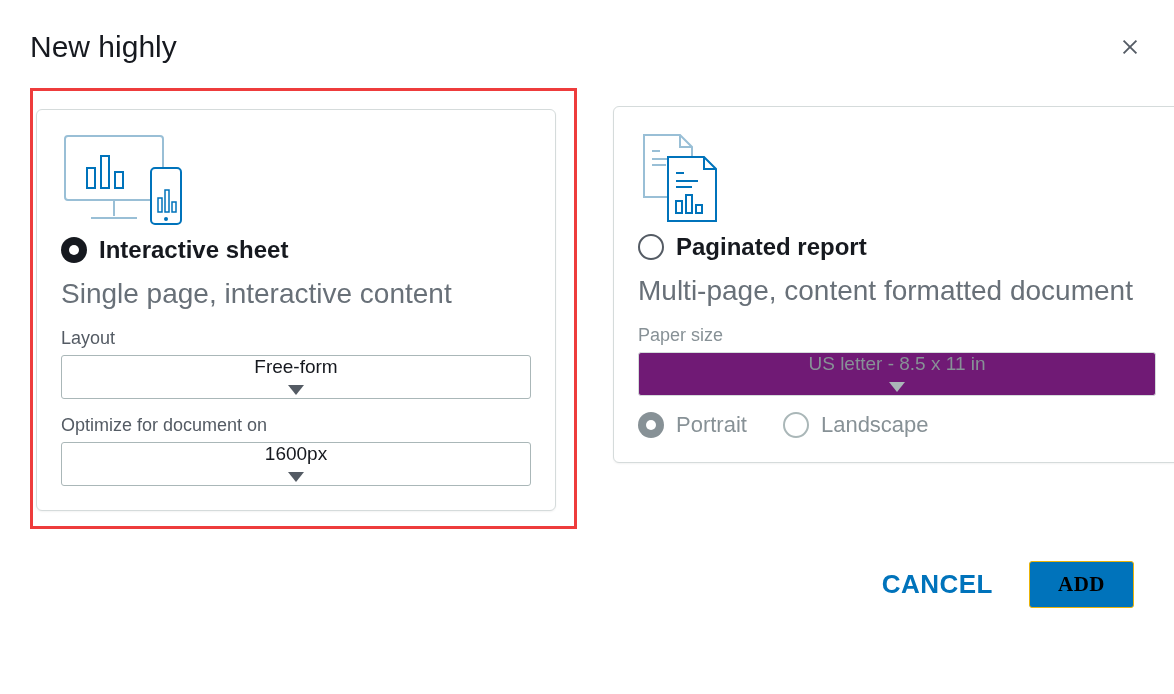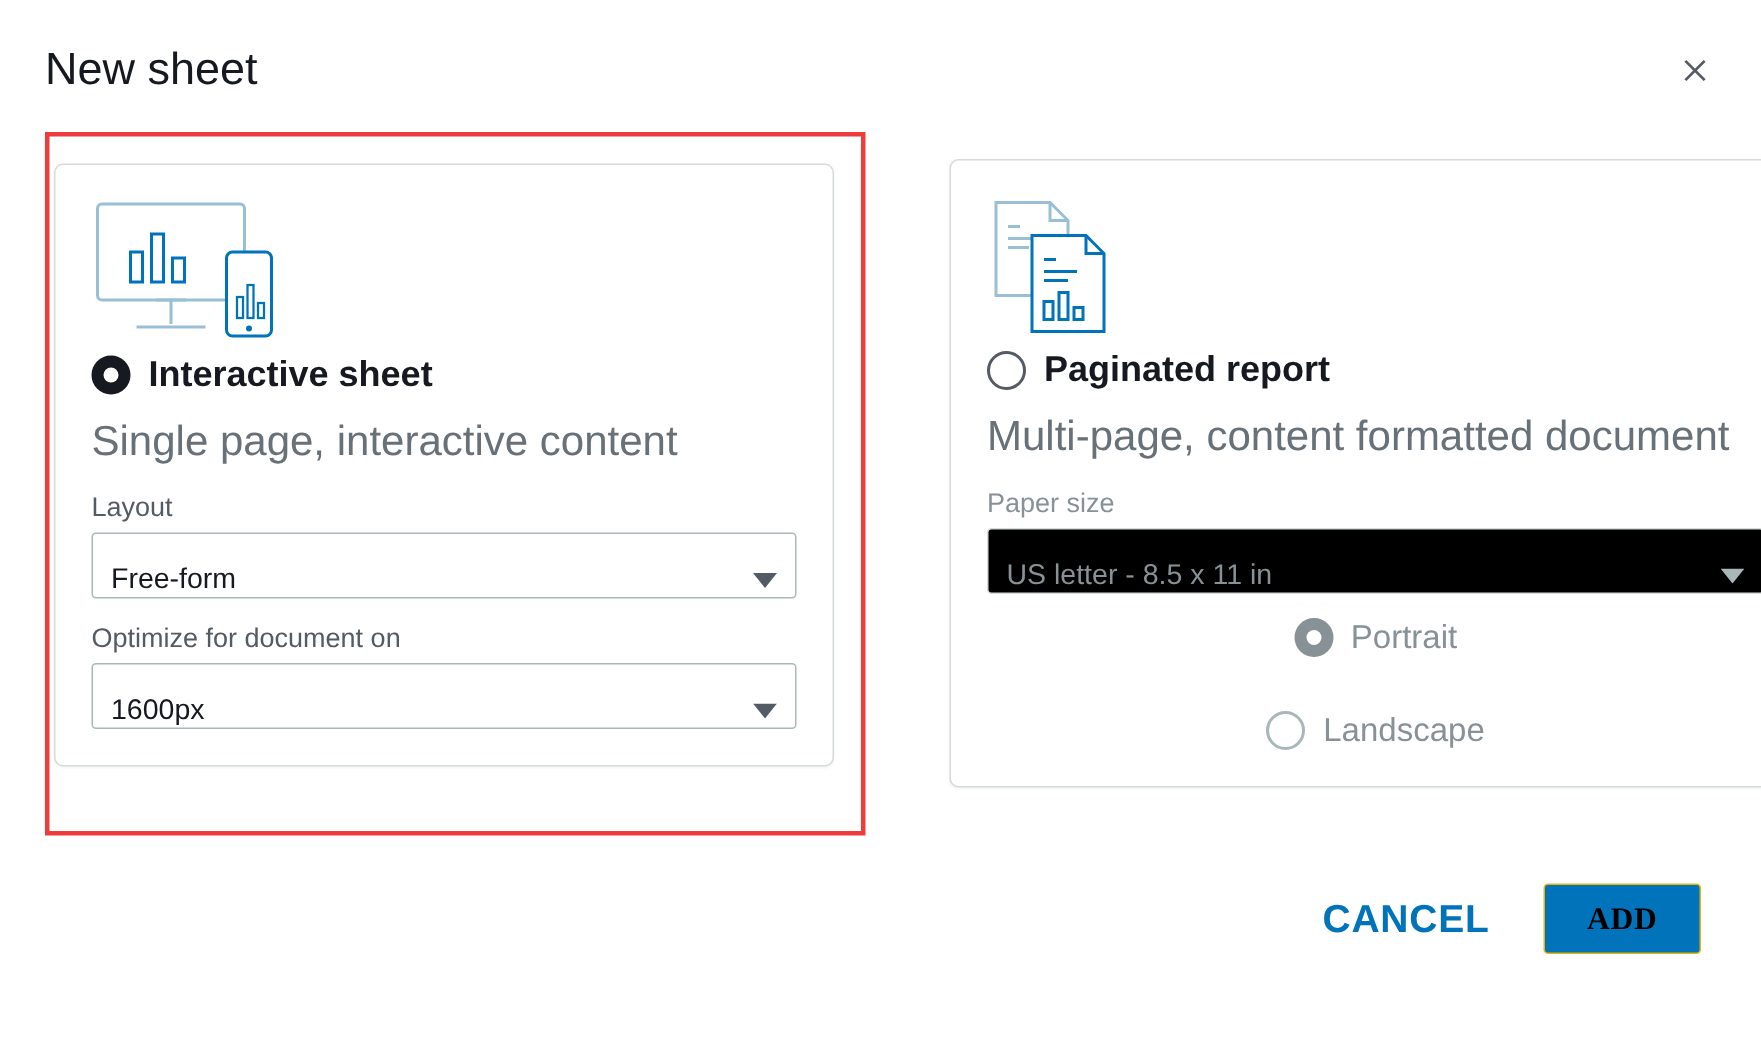--- a/index.html
+++ b/index.html
@@ -28,23 +28,23 @@
       width: 28px;
       height: 28px;
       cursor: pointer;
       color: #545b64;
       display: flex;
       align-items: center;
       justify-content: center;
     }
     .highlight-box {
       border: 3px solid #ee3c3c;
-      padding: 18px 18px 43px 3px;
+      padding: 18px 18px 15px 3px;
       display: inline-block;
-      margin-right: 32px;
+      margin-right: 12px;
       vertical-align: top;
     }
     .options-row {
       display: flex;
       gap: 0;
       align-items: flex-start;
     }
     .card {
       border: 1px solid #d5dbdb;
       border-radius: 6px;
@@ -127,47 +127,47 @@
     }
     .field-label.disabled {
       color: #879196;
     }
     .select-box {
       width: 100%;
       height: 44px;
       border: 1px solid #aab7b8;
       border-radius: 3px;
       display: flex;
-      align-items: flex-end;
+      align-items: center;
       justify-content: space-between;
       padding: 0 12px;
       font-size: 19px;
       color: #16191f;
       background: #fff;
       cursor: pointer;
       margin-bottom: 16px;
+      flex-direction: column;
     }
     .select-box.disabled {
-      background: #000000;
+      background: #701a75;
       color: #879196;
       cursor: not-allowed;
       border-color: #d5dbdb;
     }
     .select-arrow {
       color: #545b64;
     }
     .select-box.disabled .select-arrow {
       color: #aab7b8;
     }
     .orientation-row {
       display: flex;
       gap: 36px;
       align-items: center;
       margin-top: 4px;
-      flex-direction: column;
     }
     .orient-item {
       display: flex;
       align-items: center;
       gap: 12px;
     }
     .orient-label {
       font-size: 22px;
       color: #879196;
     }
@@ -199,21 +199,21 @@
       cursor: pointer;
       padding: 10px 28px;
       letter-spacing: 0.5px;
       font-family: Liberation Serif, serif;
     }
   </style>
 </head>
 <body>
 
 <div class="dialog-header">
-  <h1 class="dialog-title">New sheet</h1>
+  <h1 class="dialog-title">New highly</h1>
   <div class="close-btn">
     <svg width="22" height="22" viewBox="0 0 24 24" fill="none" stroke="currentColor" stroke-width="2">
       <line x1="5" y1="5" x2="19" y2="19"></line>
       <line x1="19" y1="5" x2="5" y2="19"></line>
     </svg>
   </div>
 </div>
 
 <div class="options-row">
   <div class="highlight-box">

